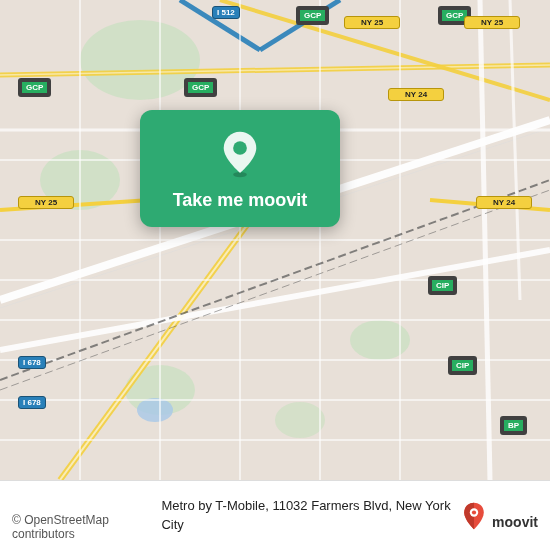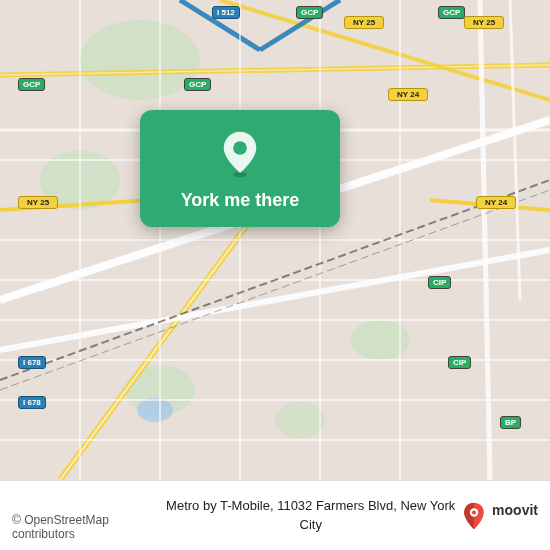--- a/index.html
+++ b/index.html
@@ -70,27 +70,27 @@
       font-size: 12px;
       color: #555;
       flex: 1;
       margin-top: 23px;
     }
 
     #location-info {
       font-size: 13px;
       color: #222;
       flex: 2;
-      text-align: center;
+      text-align: left;
       line-height: 1.4;
     }
 
     #moovit-logo {
       display: flex;
-      align-items: flex-start;
+      align-items: flex-end;
       gap: 4px;
     }
 
     #moovit-text {
       font-size: 14px;
       font-weight: bold;
       color: #333;
     }
 
     
@@ -100,29 +100,29 @@
     }
 
     
     .hw-badge {
       position: absolute;
       background: #f4d03f;
       border: 1px solid #b7950b;
       border-radius: 3px;
       font-size: 8px;
       font-weight: bold;
-      padding: 1px 8px;
+      padding: 1px 16px;
       color: #222;
       text-align: center;
     }
 
     .green-hw-badge {
       position: absolute;
       background: #27ae60;
-      border: 1px solid #404040;
+      border: 4px solid #404040;
       border-radius: 3px;
       font-size: 8px;
       font-weight: bold;
       padding: 1px 4px;
       color: white;
     }
 
     .blue-hw-badge {
       position: absolute;
       background: #2980b9;
@@ -226,21 +226,21 @@
   <div class="green-hw-badge" style="top:416px;left:488px;margin-left:12px;">BP</div>
 
   
   <div id="take-me-there-card">
 
     <svg id="location-pin-icon" viewBox="0 0 48 56" xmlns="http://www.w3.org/2000/svg">
       <ellipse cx="24" cy="52" rx="8" ry="3" fill="rgba(0,0,0,0.2)"></ellipse>
       <path d="M24 2 C13.5 2 5 10.5 5 21 C5 34 24 50 24 50 C24 50 43 34 43 21 C43 10.5 34.5 2 24 2 Z" fill="white" opacity="0.9"></path>
       <circle cx="24" cy="21" r="8" fill="#2eaa72"></circle>
     </svg>
-    <span id="take-me-there-label">York me there</span>
+    <span id="take-me-there-label">Take me moovit</span>
   </div>
 </div>
 
 <div id="bottom-bar">
   <div id="osm-attribution">
     <span>© OpenStreetMap contributors</span>
   </div>
   <div id="location-info">
     <span>Metro by T-Mobile, 11032 Farmers Blvd, New York City</span>
   </div>

